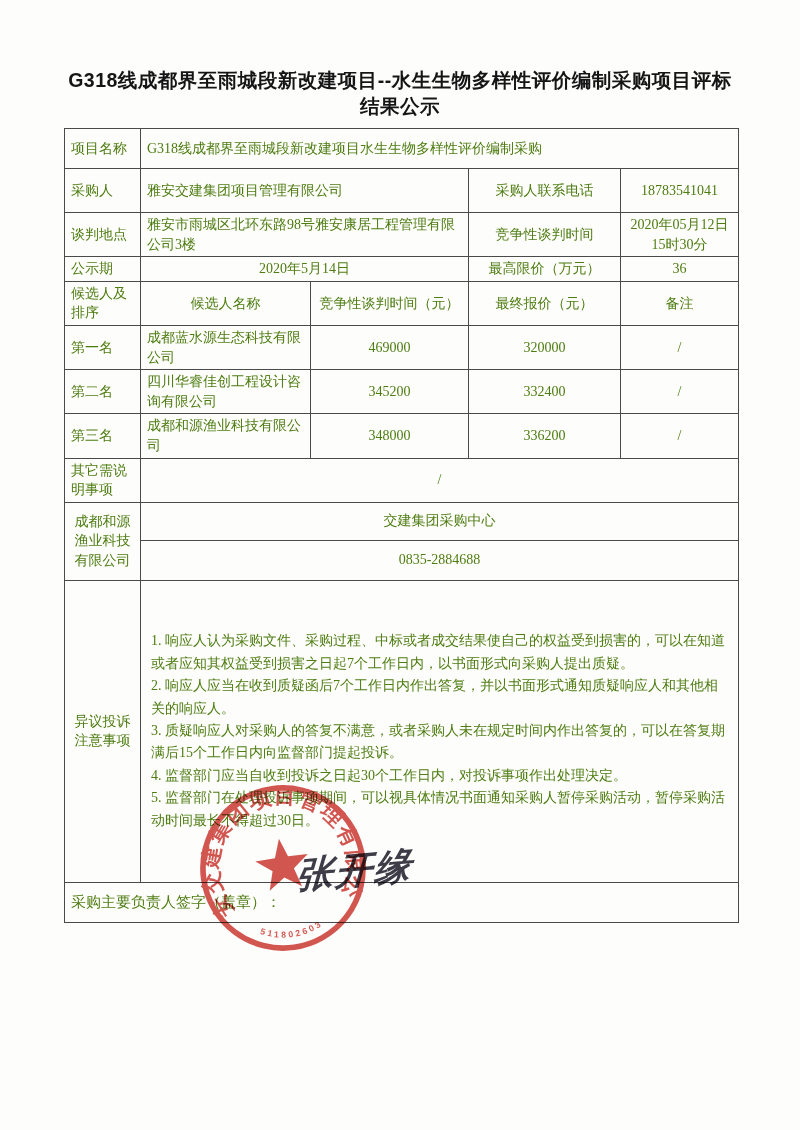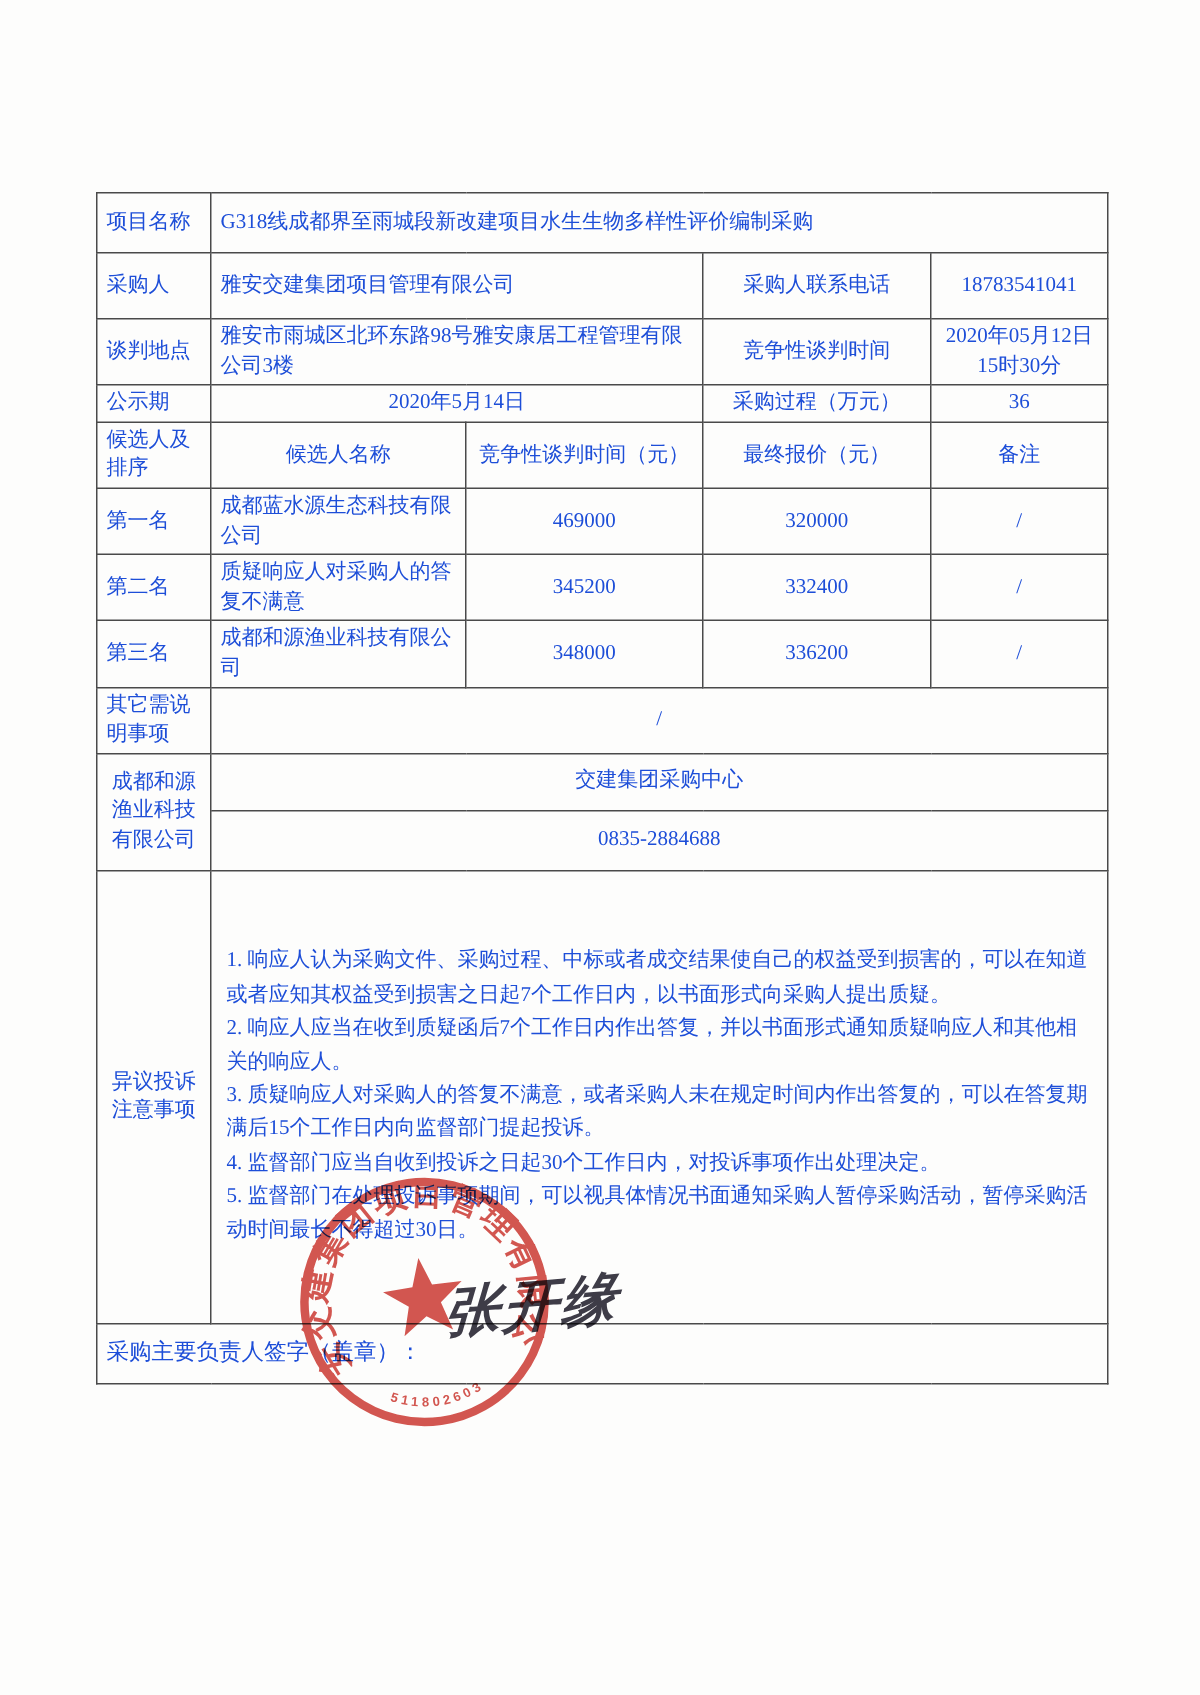--- a/index.html
+++ b/index.html
@@ -17,21 +17,21 @@
   .doc-title {
     position:absolute; top:68px; left:68px; width:664px;
     text-align:center;
     font-family:"Liberation Sans","DejaVu Sans",sans-serif;
     font-weight:bold; font-size:19.5px; line-height:1.32;
     color:#151515; letter-spacing:0.5px;
   }
   table.main {
     position:absolute; top:128px; left:64px; width:674px;
     border-collapse:collapse; table-layout:fixed;
-    font-size:14px; color:#1d4ed8;
+    font-size:14px; color:#4d7c0f;
   }
   table.main td {
     border:1.4px solid #4a4a4a;
     padding:2px 6px;
     vertical-align:middle;
     line-height:1.4;
     overflow:hidden;
   }
   td.lab { text-align:left; padding-left:7px; }
   td.ctr { text-align:center;margin-top:24px; }
@@ -60,20 +60,21 @@
     letter-spacing:2px;
     mix-blend-mode:multiply;
     pointer-events:none;
   }
 </style>
 </head>
 <body>
 
 <div class="page">
 
+  <div class="doc-title">G318线成都界至雨城段新改建项目--水生生物多样性评价编制采购项目评标结果公示</div>
 
   <table class="main">
     <colgroup>
       <col style="width:76px">
         <col style="width:170px">
         <col style="width:158px">
         <col style="width:152px">
         <col style="width:118px">
     </colgroup>
 
@@ -93,21 +94,21 @@
     <tr style="height:43px">
       <td class="lab">谈判地点</td>
       <td class="val" colspan="2">雅安市雨城区北环东路98号雅安康居工程管理有限公司3楼</td>
       <td class="ctr">竞争性谈判时间</td>
       <td class="ctr">2020年05月12日15时30分</td>
     </tr>
 
     <tr style="height:23px">
       <td class="lab">公示期</td>
       <td class="ctr" colspan="2">2020年5月14日</td>
-      <td class="ctr">采购过程（万元）</td>
+      <td class="ctr">最高限价（万元）</td>
       <td class="ctr">36</td>
     </tr>
 
     <tr style="height:33px">
       <td class="lab">候选人及排序</td>
       <td class="ctr">候选人名称</td>
       <td class="ctr">竞争性谈判时间（元）</td>
       <td class="ctr">最终报价（元）</td>
       <td class="ctr">备注</td>
     </tr>
@@ -115,21 +116,21 @@
     <tr style="height:44px">
       <td class="lab">第一名</td>
       <td class="val">成都蓝水源生态科技有限公司</td>
       <td class="ctr">469000</td>
       <td class="ctr">320000</td>
       <td class="ctr">/</td>
     </tr>
 
     <tr style="height:44px">
       <td class="lab">第二名</td>
-      <td class="val">质疑响应人对采购人的答复不满意</td>
+      <td class="val">四川华睿佳创工程设计咨询有限公司</td>
       <td class="ctr">345200</td>
       <td class="ctr">332400</td>
       <td class="ctr">/</td>
     </tr>
 
     <tr style="height:44px">
       <td class="lab">第三名</td>
       <td class="val">成都和源渔业科技有限公司</td>
       <td class="ctr">348000</td>
       <td class="ctr">336200</td>

